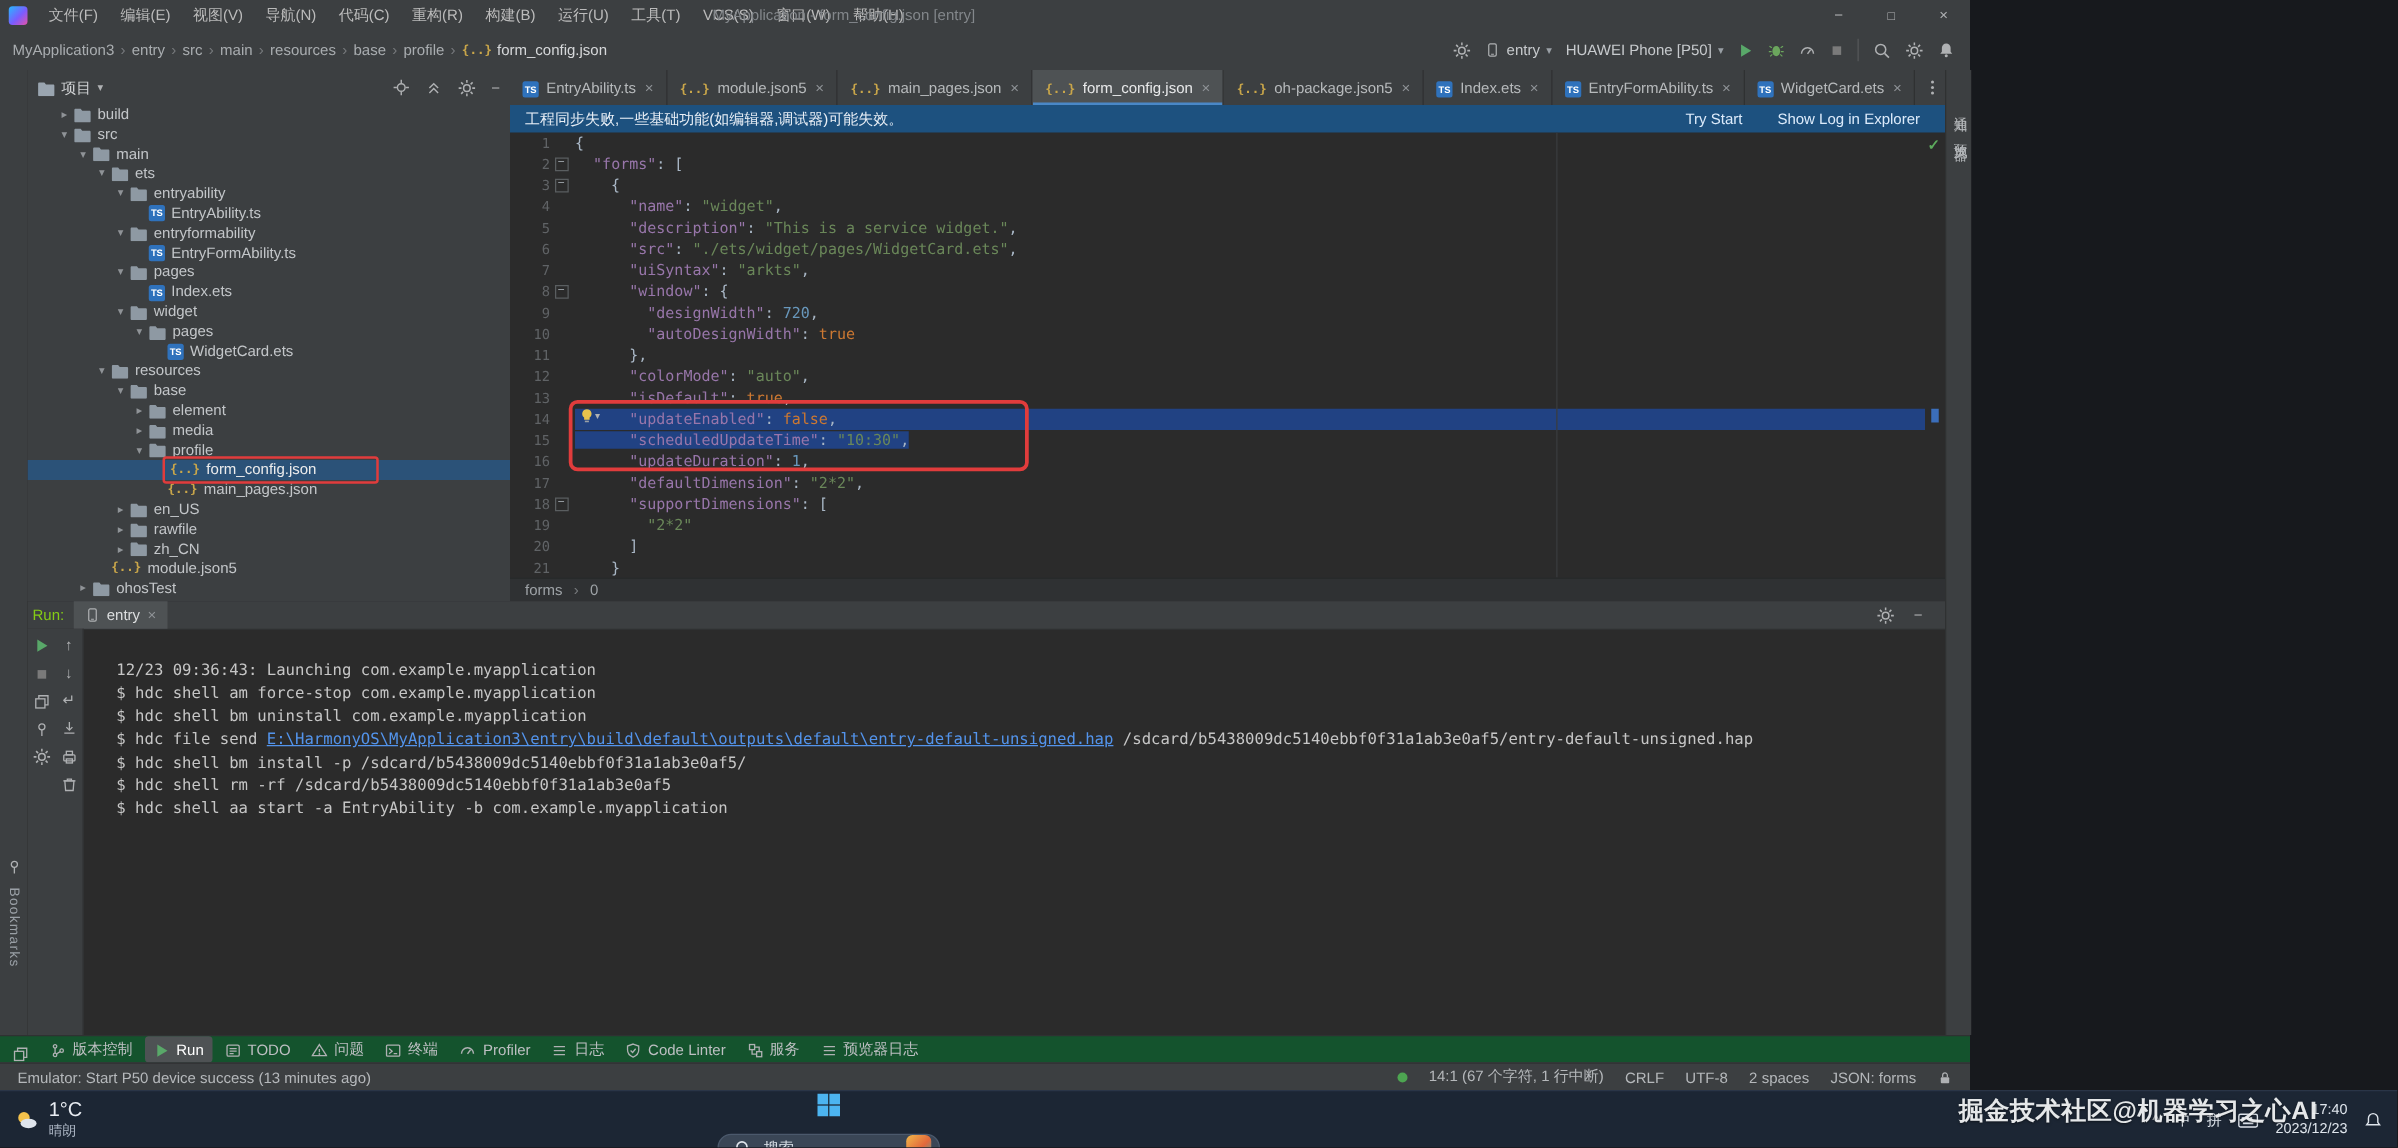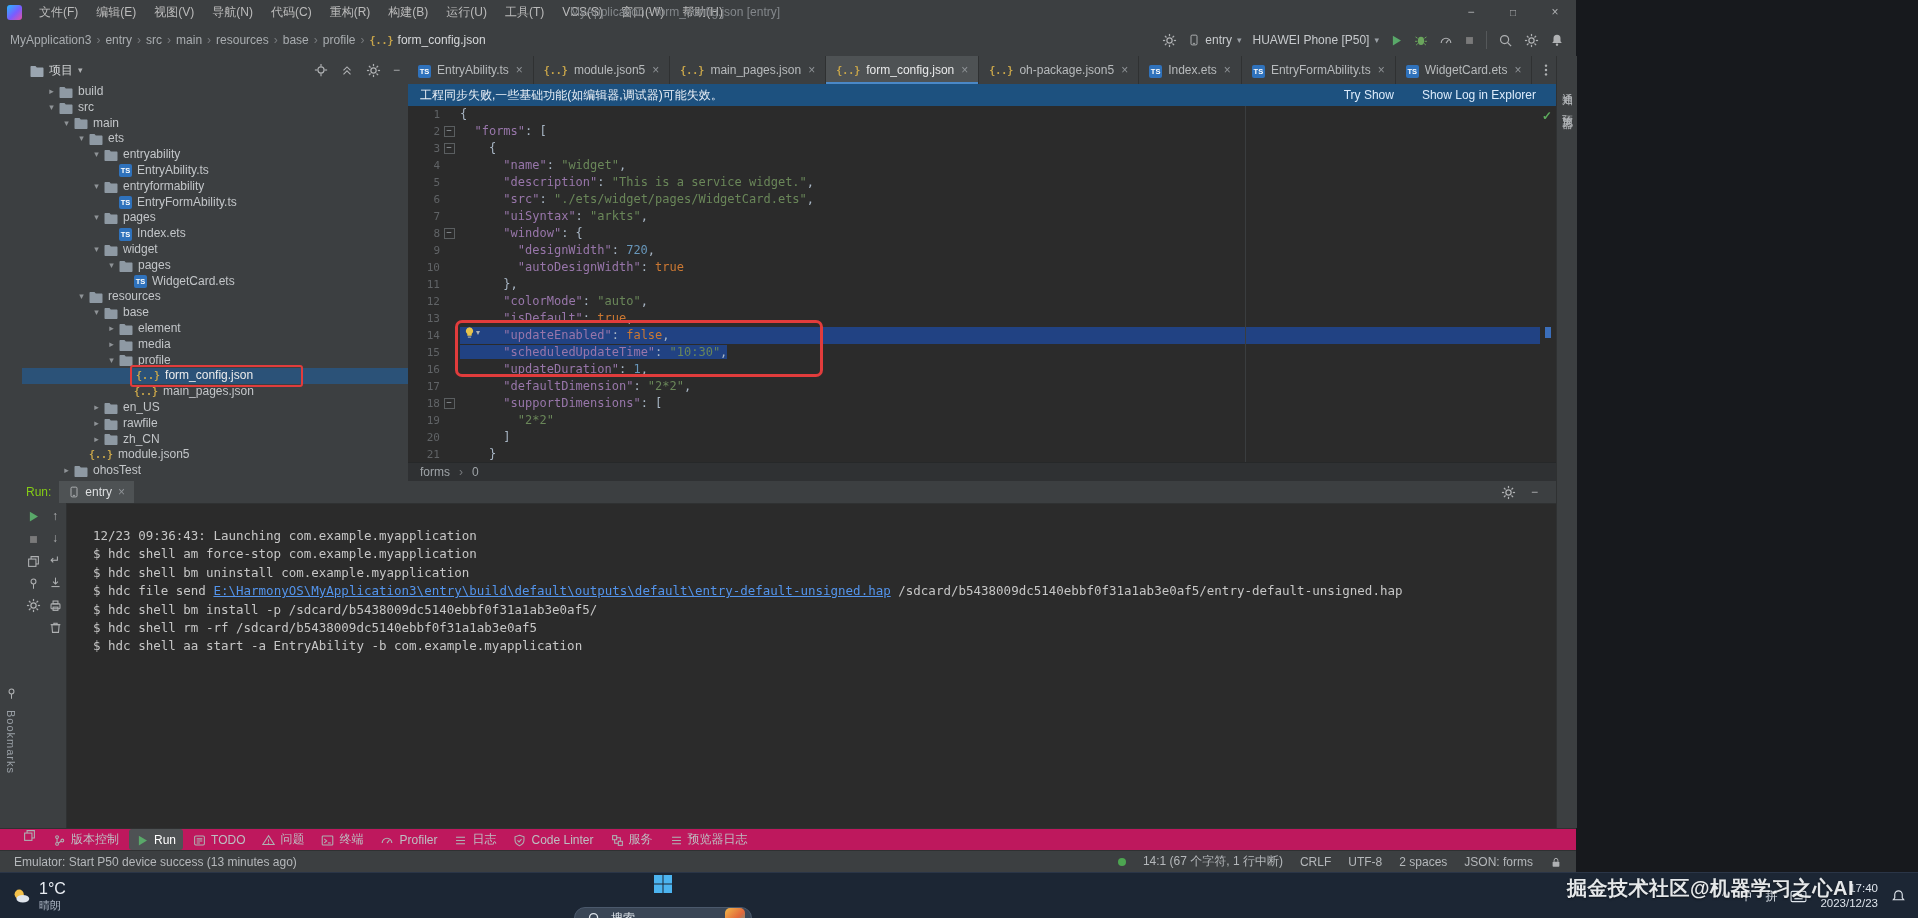--- a/index.html
+++ b/index.html
@@ -100,22 +100,22 @@
   .run-tab{display:flex;align-items:center;gap:5px;background:#4e5254;height:22px;padding:0 9px;color:#dddfe0;}
   .run-header-icons{margin-left:auto;display:flex;gap:15px;padding-right:18px;align-items:center;}
   .run-cols{position:absolute;left:0;top:22px;width:44px;bottom:0;background:#3c3f41;border-right:1px solid #2f3132;}
   .rcol{position:absolute;top:6px;width:22px;display:flex;flex-direction:column;gap:8px;align-items:center;}
   .console{position:absolute;left:44px;top:22px;right:0;bottom:0;padding:24px 8px 0 27px;
            font-family:"DejaVu Sans Mono",monospace;font-size:12.5px;color:#c6c6c6;}
   .console-line{height:18.4px;line-height:18.4px;white-space:pre;}
   .console-link{color:#5394ec;text-decoration:underline;}
 
   
-  .twbar{position:absolute;left:0;top:828px;width:1576px;height:22px;background:#be185d;border-top:1px solid #2f3132;
-         display:flex;align-items:flex-start;gap:3px;padding-left:16px;box-sizing:border-box;}
+  .twbar{position:absolute;left:0;top:828px;width:1576px;height:22px;background:#14532d;border-top:1px solid #2f3132;
+         display:flex;align-items:flex-end;gap:3px;padding-left:3px;box-sizing:border-box;}
   .tw-item{display:flex;align-items:center;gap:5px;padding:2px 7px;color:#bdbfc2;border-radius:3px;white-space:nowrap;}
   .tw-item.active{background:#4e5254;color:#ffffff;}
   .tw-switch{padding:0 7px;display:flex;align-items:center;}
   .statusbar{position:absolute;left:0;top:850px;width:1576px;height:22px;background:#3c3f41;border-top:1px solid #2f3132;
              display:flex;align-items:center;color:#b5b8bb;box-sizing:border-box;}
   .sb-left{padding-left:14px;white-space:nowrap;}
   .sb-right{margin-left:auto;display:flex;align-items:center;gap:17px;padding-right:14px;white-space:nowrap;}
   .sb-dot{width:8px;height:8px;border-radius:50%;background:#4da551;}
 
   
@@ -577,21 +577,21 @@
                 <circle cx="2" cy="8" r="1.4"></circle>
                 <circle cx="2" cy="13" r="1.4"></circle>
               </g>
             </svg>
           </div>
         </div>
 
       <div class="notif">
         <span>工程同步失败,一些基础功能(如编辑器,调试器)可能失效。</span>
         <div class="notif-actions">
-          <span class="notif-link">Try Show</span>
+          <span class="notif-link">Try Start</span>
           <span class="notif-link">Show Log in Explorer</span>
         </div>
       </div>
 
       <div class="codewrap">
         <div class="gutter">
             <div class="gut-row">
               <span class="gut-num">1</span>
               <span class="gut-fold"></span>
             </div>

